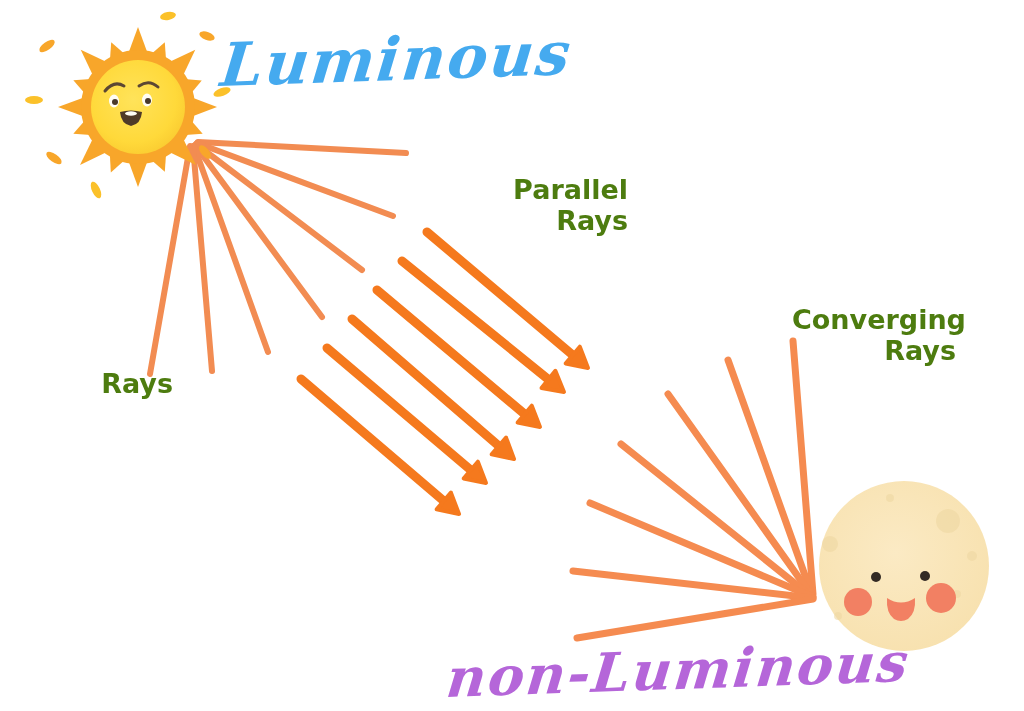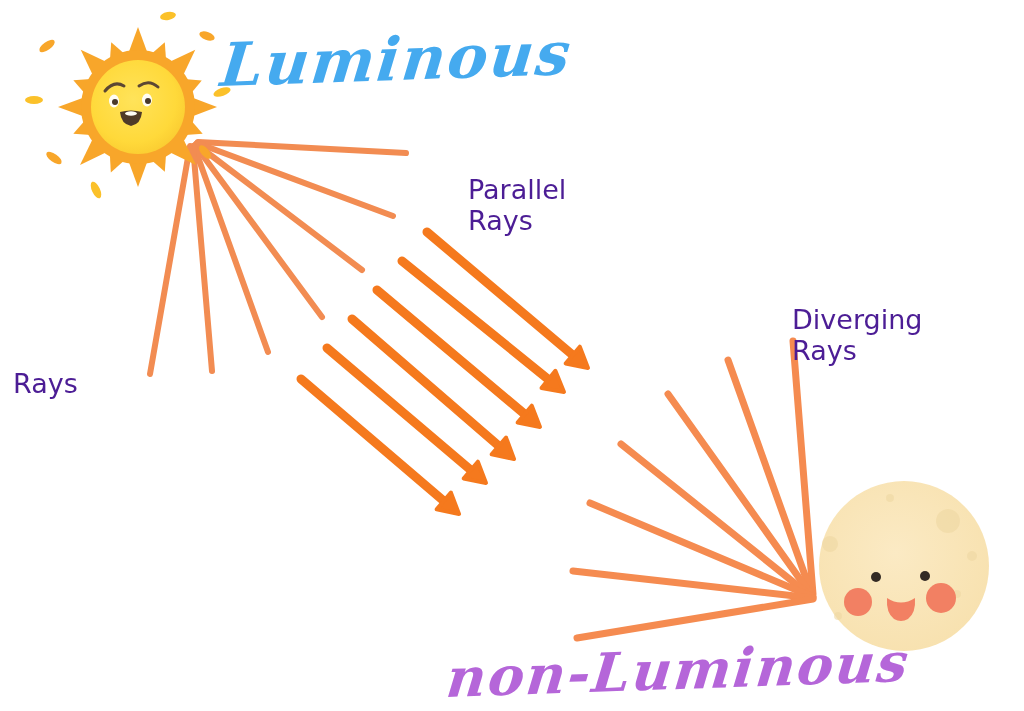--- a/index.html
+++ b/index.html
@@ -11,22 +11,22 @@
   
   .script-title{
     position:absolute;font-family:"DejaVu Serif","Liberation Serif",serif;
     font-style:italic;font-weight:700;white-space:nowrap;
     transform:skewX(-8deg) rotate(-2deg);letter-spacing:2px;
   }
   .title-luminous{left:222px;top:24px;font-size:60px;color:#45AAEF;}
   .title-non-luminous{left:448px;top:638px;font-size:54px;color:#B566D9;}
   
   .ray-label{
-    position:absolute;color:#4c1d95;font-size:27px;line-height:31px;
-    text-align:left;font-weight:400;
+    position:absolute;color:#4d7c0f;font-size:27px;line-height:31px;
+    text-align:right;font-weight:700;
   }
   .label-parallel{left:468px;top:174px;width:160px;}
   .label-diverging{left:13px;top:368px;width:160px;}
   .label-converging{left:792px;top:304px;width:164px;}
   
   .thin-ray line{stroke:currentColor;stroke-linecap:round;}
   .diverging line{stroke-width:6px;}
   .converging line{stroke-width:7px;}
   g.arrow line{stroke:currentColor;stroke-width:9px;stroke-linecap:round;}
   g.arrow polygon{fill:currentColor;stroke:currentColor;stroke-width:4px;stroke-linejoin:round;}
@@ -167,17 +167,17 @@
   <div class="ray-label label-parallel">
     <div>Parallel</div>
     <div>Rays</div>
   </div>
 
   <div class="ray-label label-diverging">
     <div>Rays</div>
   </div>
 
   <div class="ray-label label-converging">
-    <div>Diverging</div>
+    <div>Converging</div>
     <div>Rays</div>
   </div>
 
 </div>
 
 </body></html>

